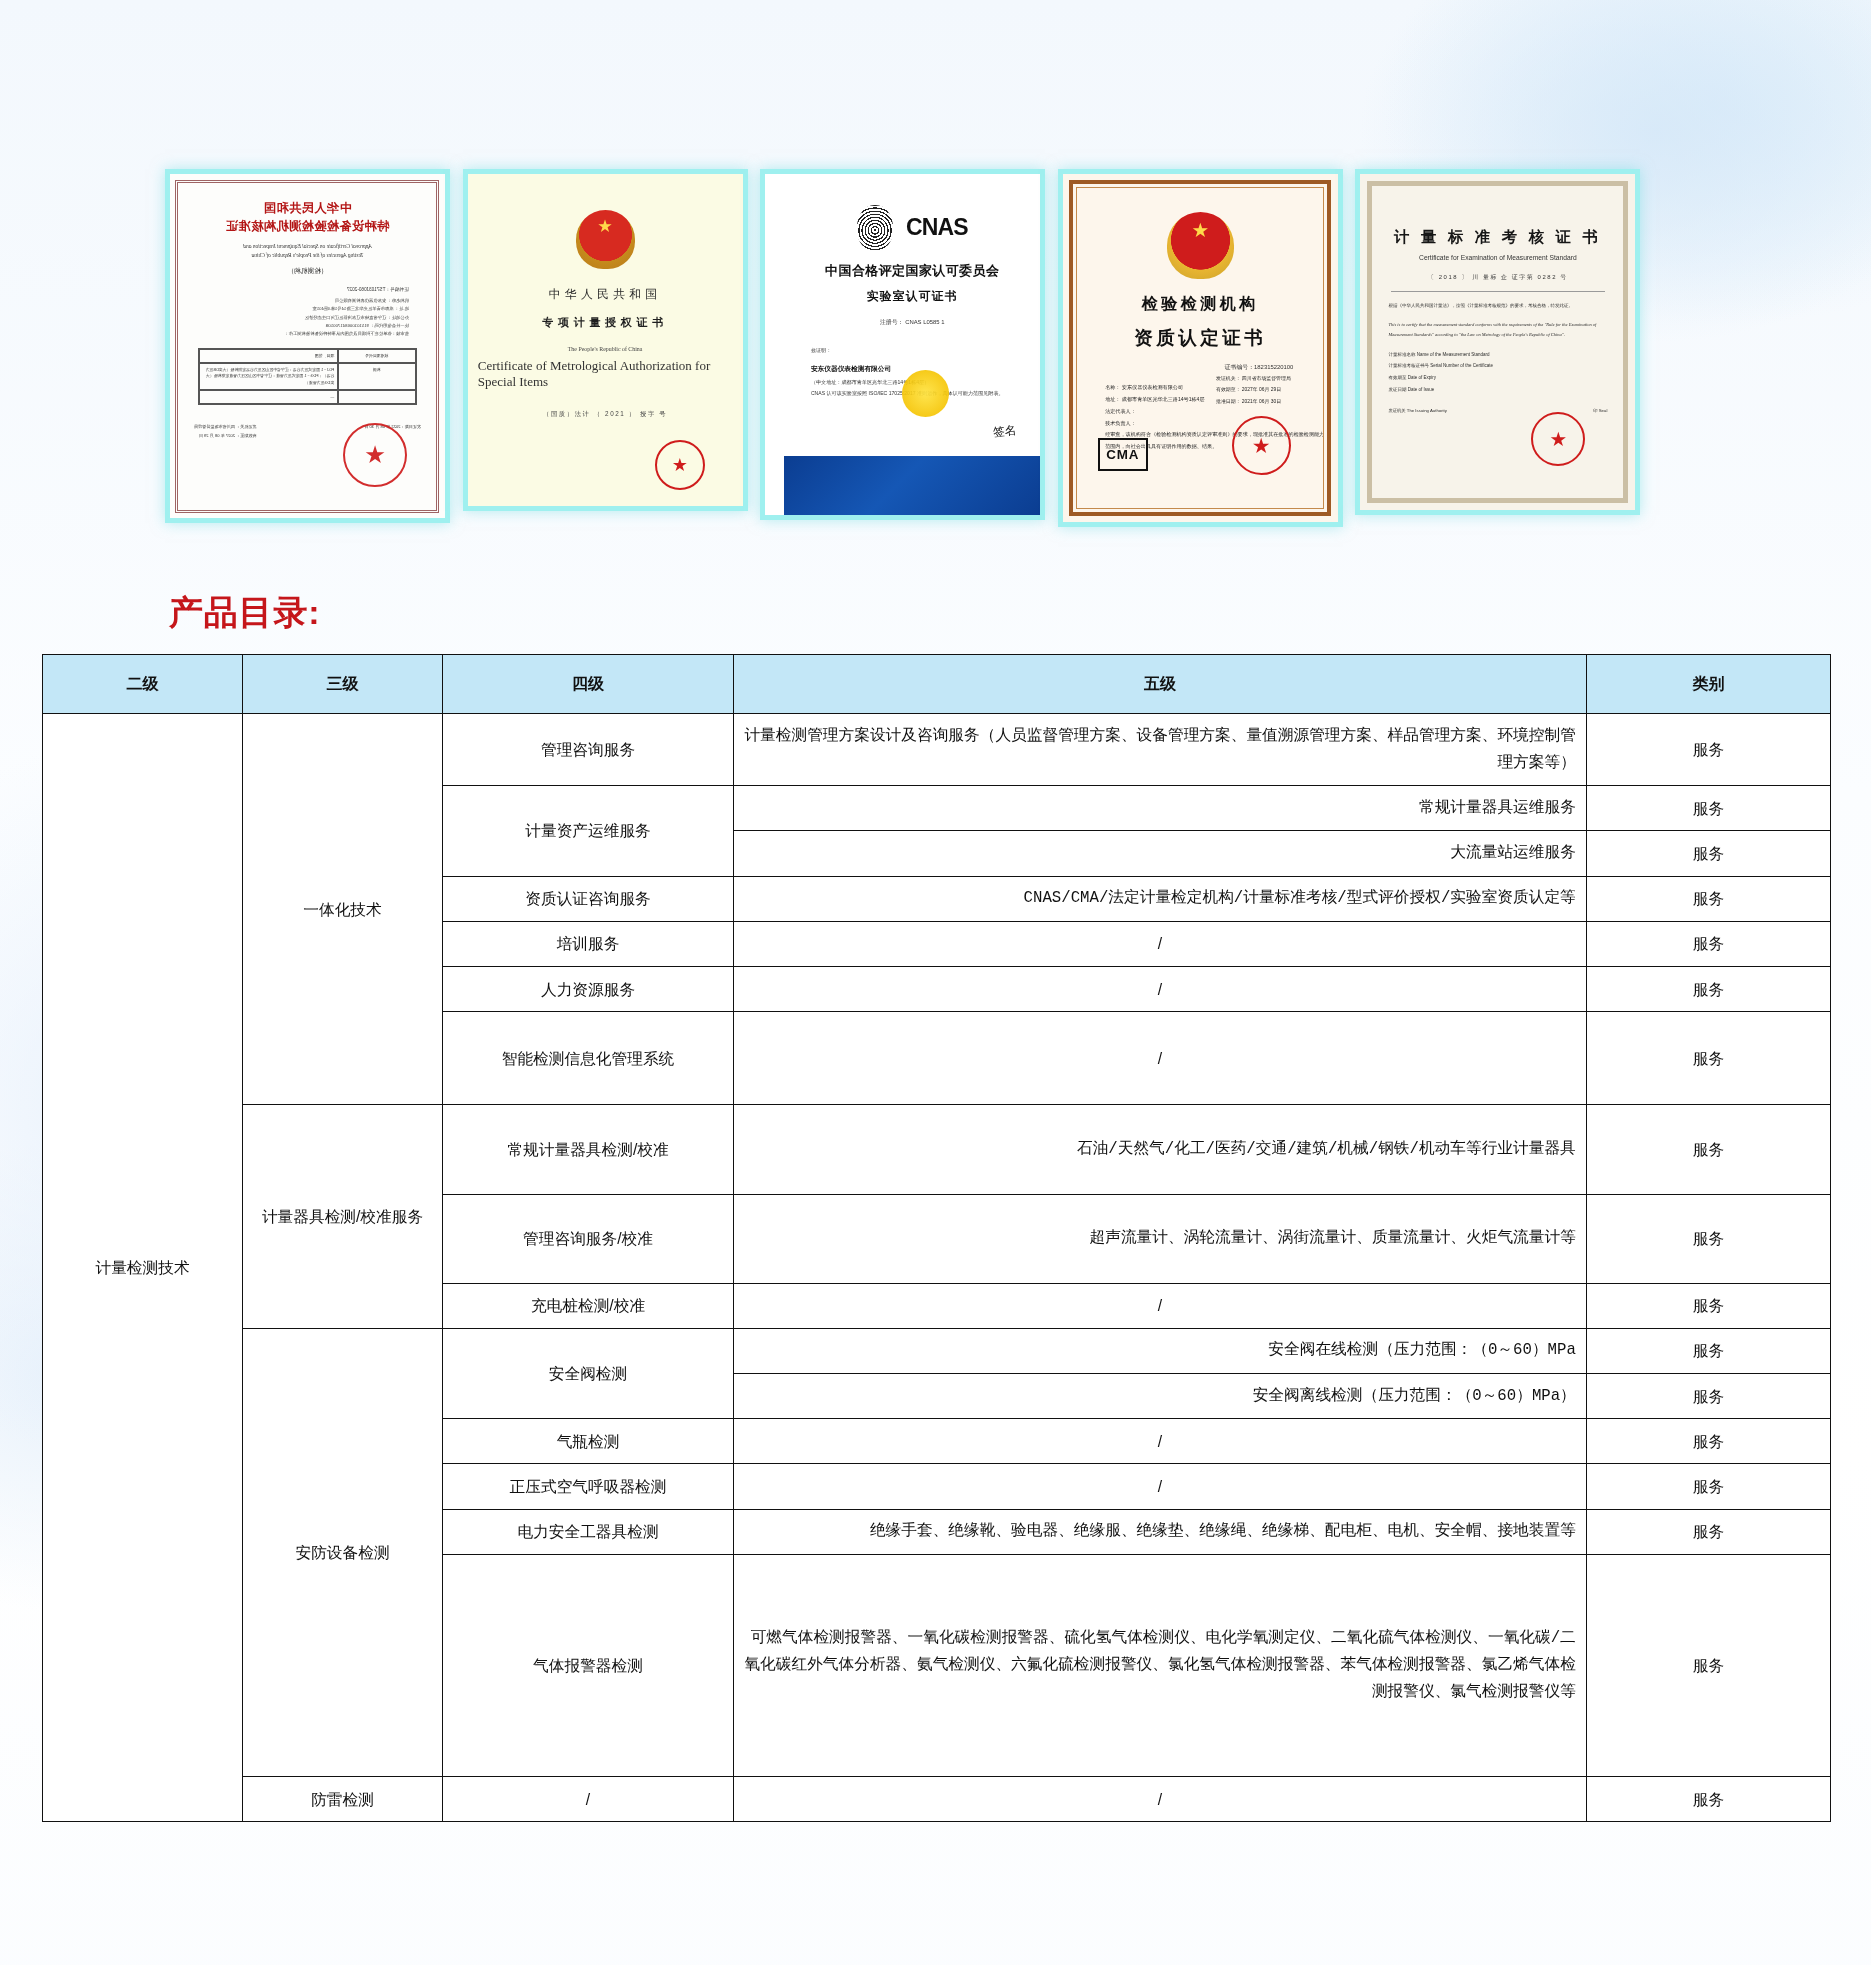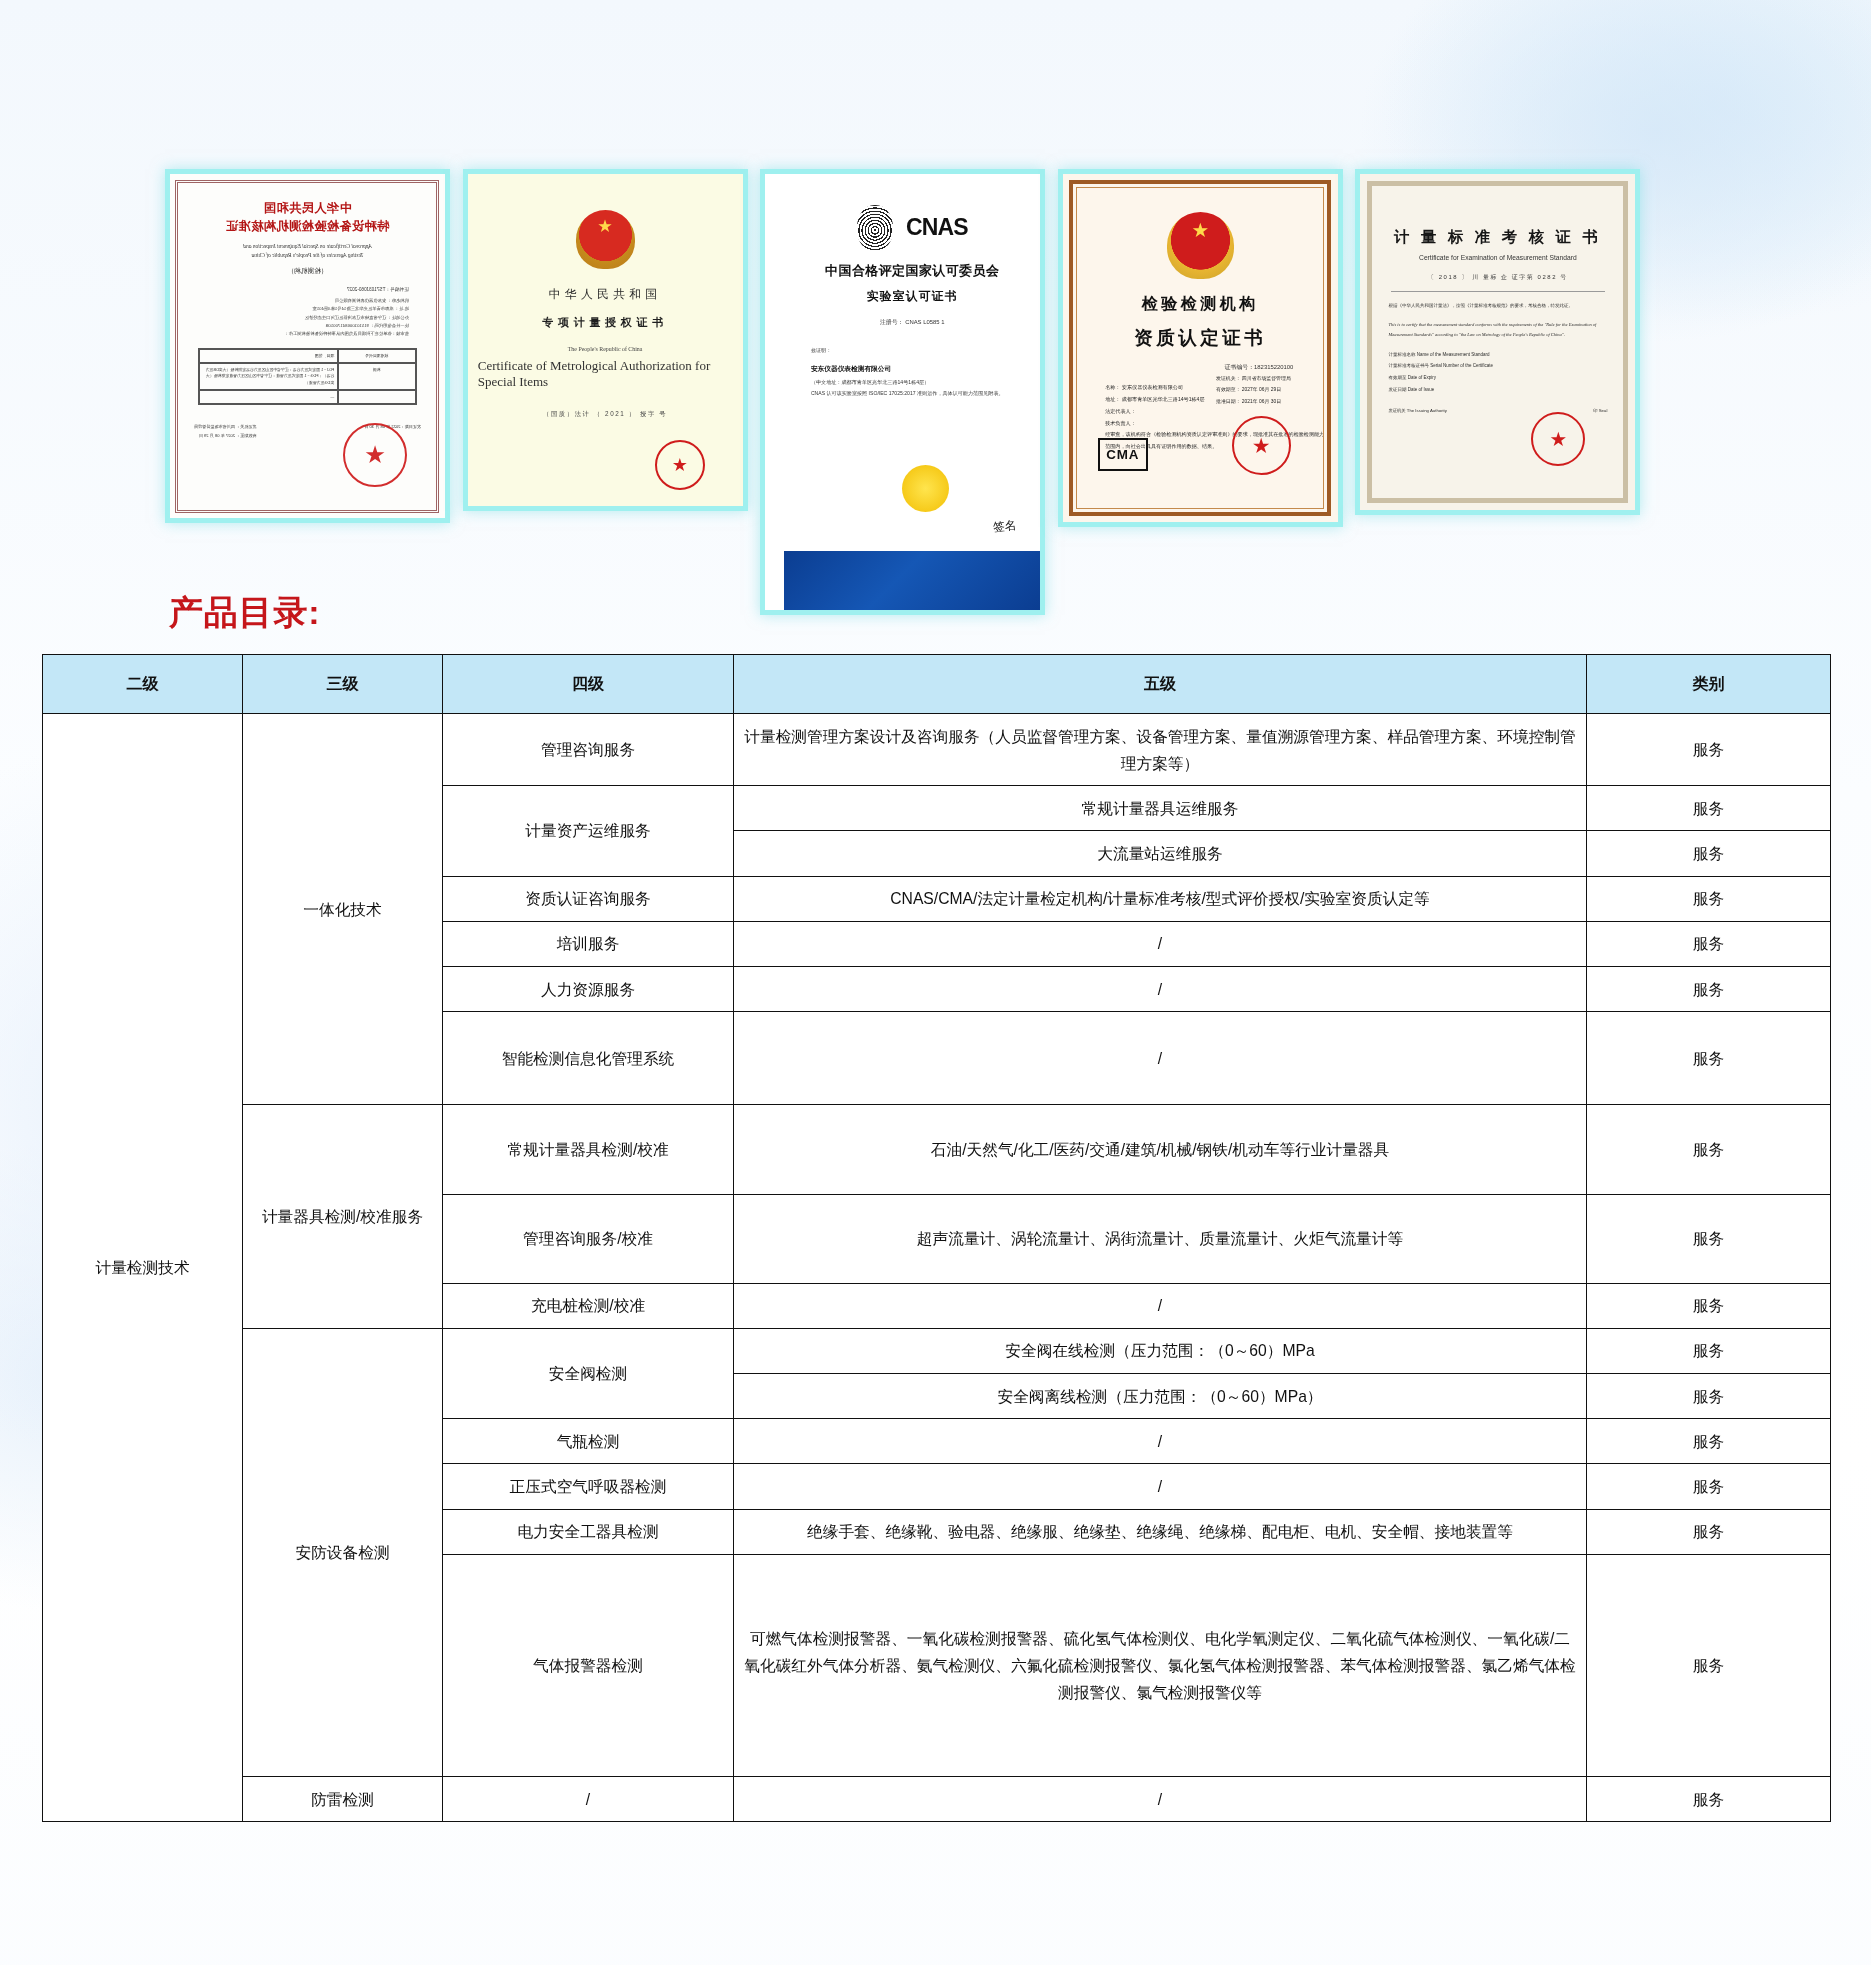--- a/index.html
+++ b/index.html
@@ -93,21 +93,21 @@
   }
   .c2-l1{font-size:11.8px;letter-spacing:4.3px;color:#2a2a2a;margin-top:18px;font-family:"Liberation Serif",serif;}
   .c2-l2{font-size:11px;letter-spacing:4.7px;color:#1f1f1f;margin-top:11.8px;font-weight:bold;font-family:"Liberation Serif",serif;}
   .c2-en1{font-size:5.9px;color:#444;margin-top:16.5px;font-family:"Liberation Serif",serif;}
   .c2-en2{font-size:13px;color:#333;margin-top:5.5px;font-family:"Liberation Serif",serif;}
   .c2-no{font-size:6.3px;color:#444;margin-top:20.4px;letter-spacing:1.6px;}
   .c2-seal{margin-top:auto;margin-bottom:15.7px;align-self:flex-end;margin-right:27.5px;
     width:46px;height:46px;border-radius:50%;border:2.4px solid #cf1c1c;color:#cf1c1c;
     display:flex;align-items:center;justify-content:center;font-size:18px;}
 
-  .cert.c3{height:446px;padding-left:19px;}
+  .cert.c3{height:351px;padding-left:19px;}
   .cert.c3 .cert-inner{height:100%;background:#ffffff;padding:13.4px 9.4px 0;}
   .c3-logos{display:flex;align-items:center;gap:13.4px;margin-top:17.3px;}
   .c3-fp{width:36px;height:46px;border-radius:48% 48% 46% 46%;
      background:repeating-radial-gradient(circle at 50% 55%, #222 0 1.2px, #fff 1.2px 3.1px);}
   .c3-cnas{font-size:23px;font-weight:bold;color:#111;letter-spacing:-0.8px;font-family:"Liberation Sans",sans-serif;}
   .c3-t1{font-size:13px;font-weight:bold;color:#111;margin-top:11.8px;letter-spacing:0.4px;}
   .c3-t2{font-size:11.8px;font-weight:bold;color:#111;margin-top:8.6px;letter-spacing:1.2px;}
   .c3-no{font-size:5.9px;color:#333;margin-top:13.4px;}
   .c3-body{font-size:5.1px;color:#333;margin-top:18px;align-self:flex-start;margin-left:17.3px;line-height:2.2;text-align:left;}
   .c3-org{font-size:6.7px;font-weight:bold;color:#111;margin-top:5.5px;}
@@ -187,21 +187,21 @@
   }
   table.catalog thead th{
     background:#c3e7f7;
     text-align:center;
     font-weight:bold;
     font-size:16px;
     height:44px;
     padding:7px 3.9px;
   }
   td.c-center{text-align:center;}
-  td.c-left{text-align:center;}
+  td.c-left{text-align:right;font-family:Liberation Mono, monospace;}
   td.tint{background:#eaf6fd;}
   col.col1{width:200px;}
   col.col2{width:200px;}
   col.col3{width:291px;}
   col.col4{width:853px;}
   col.col5{width:244px;}
 </style>
 </head>
 <body>
 

